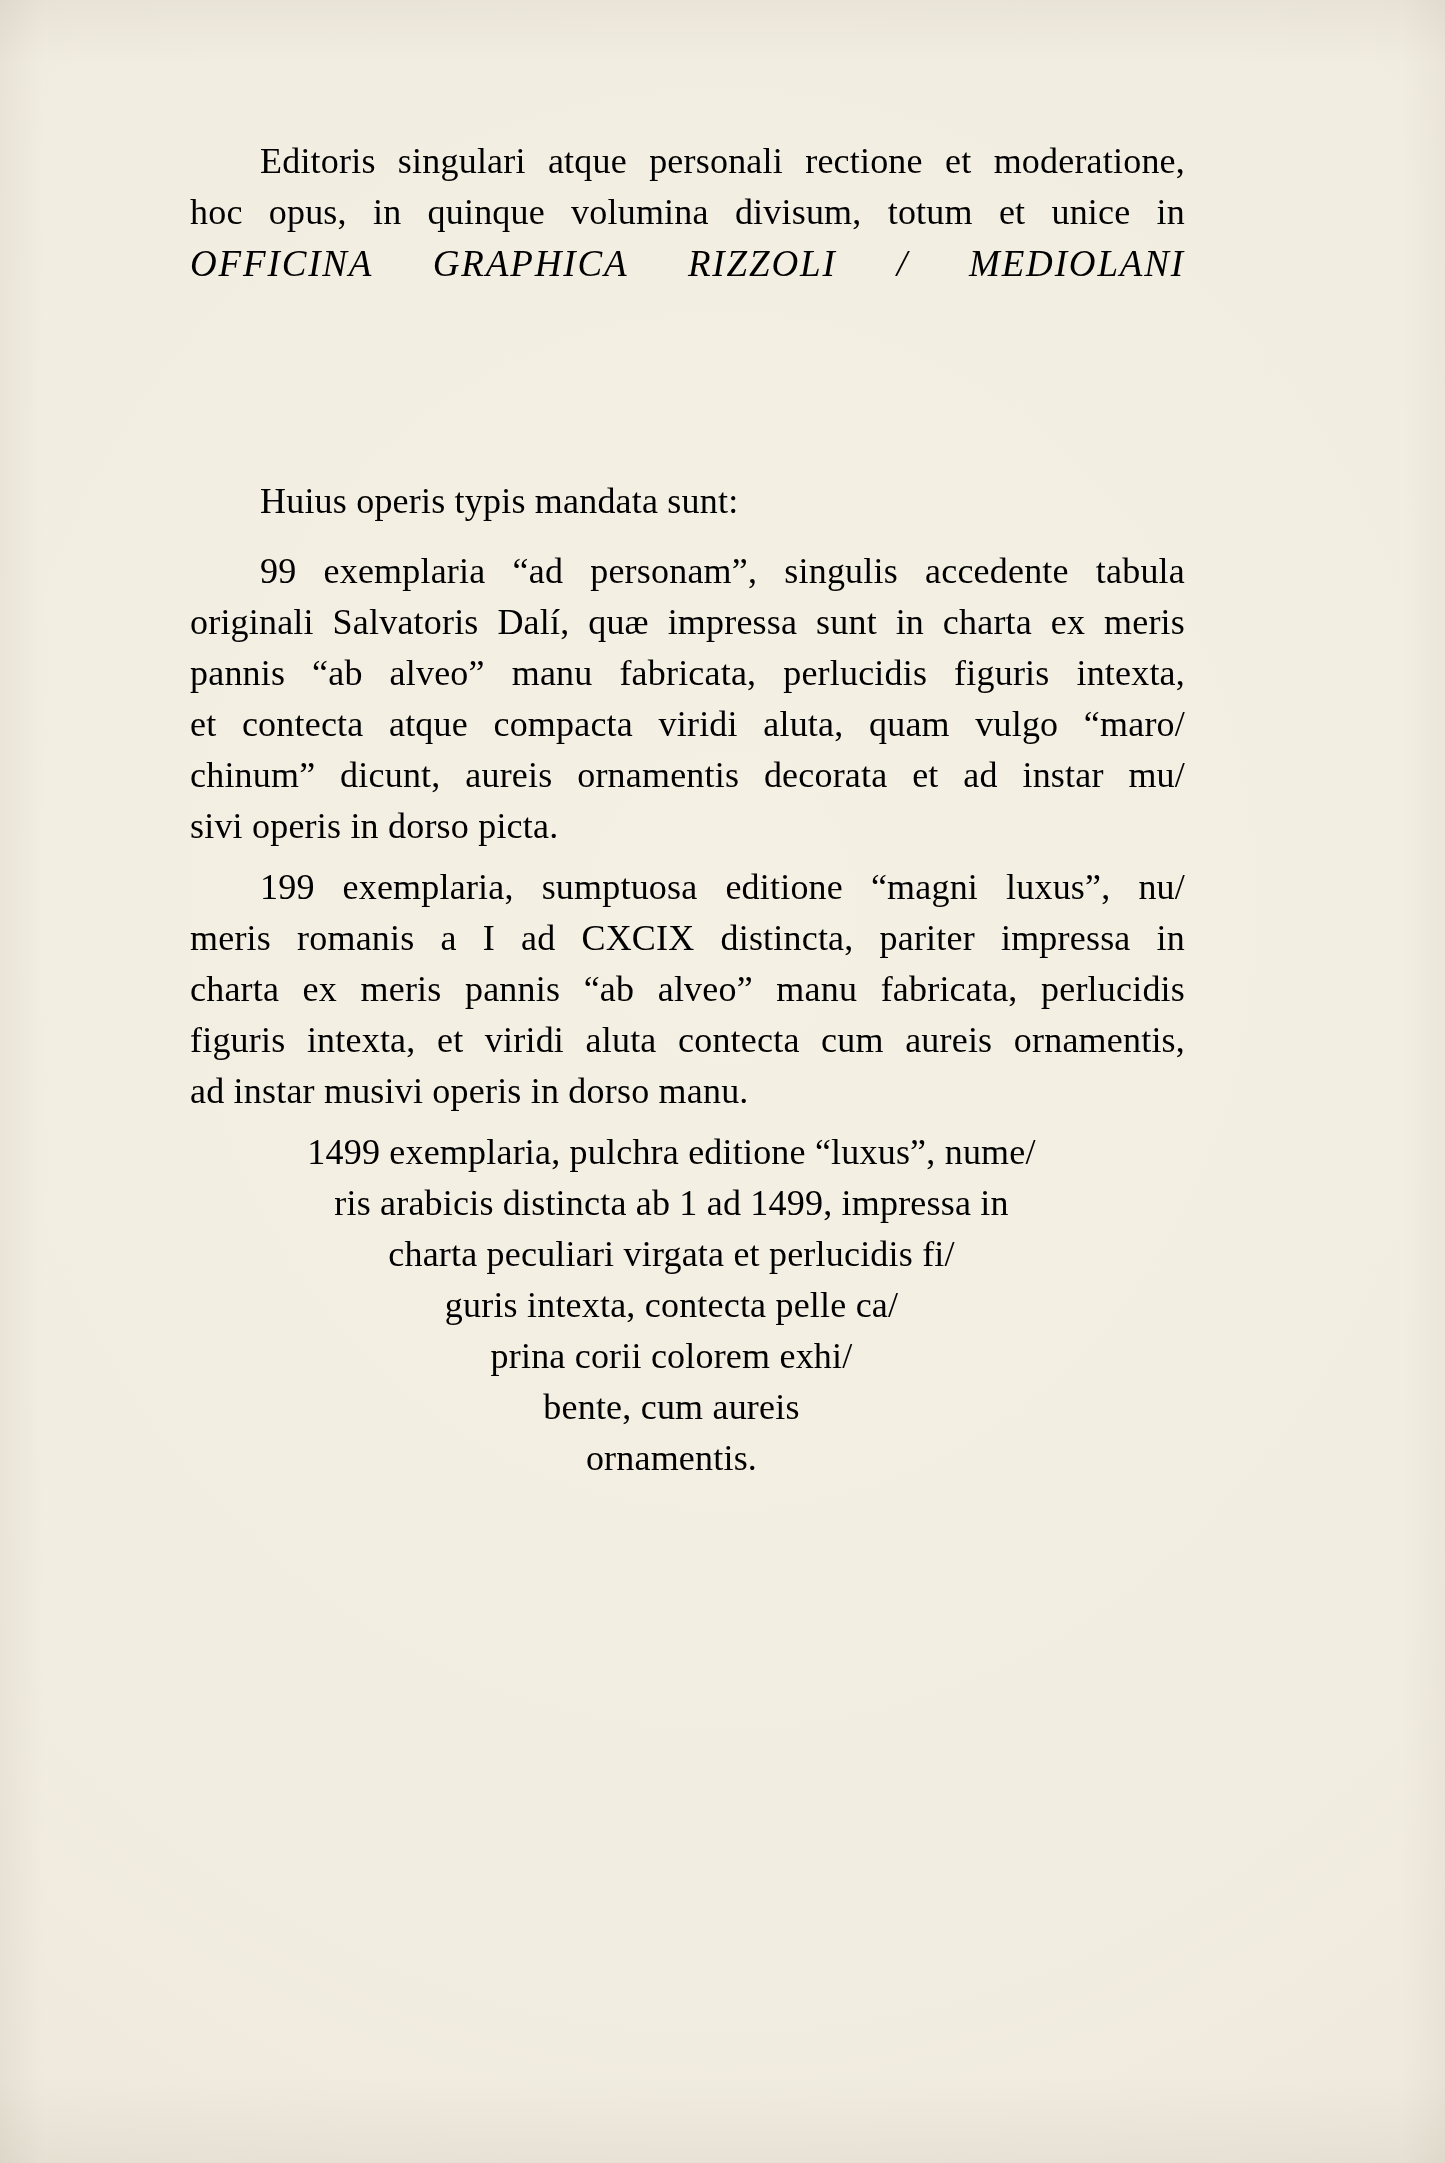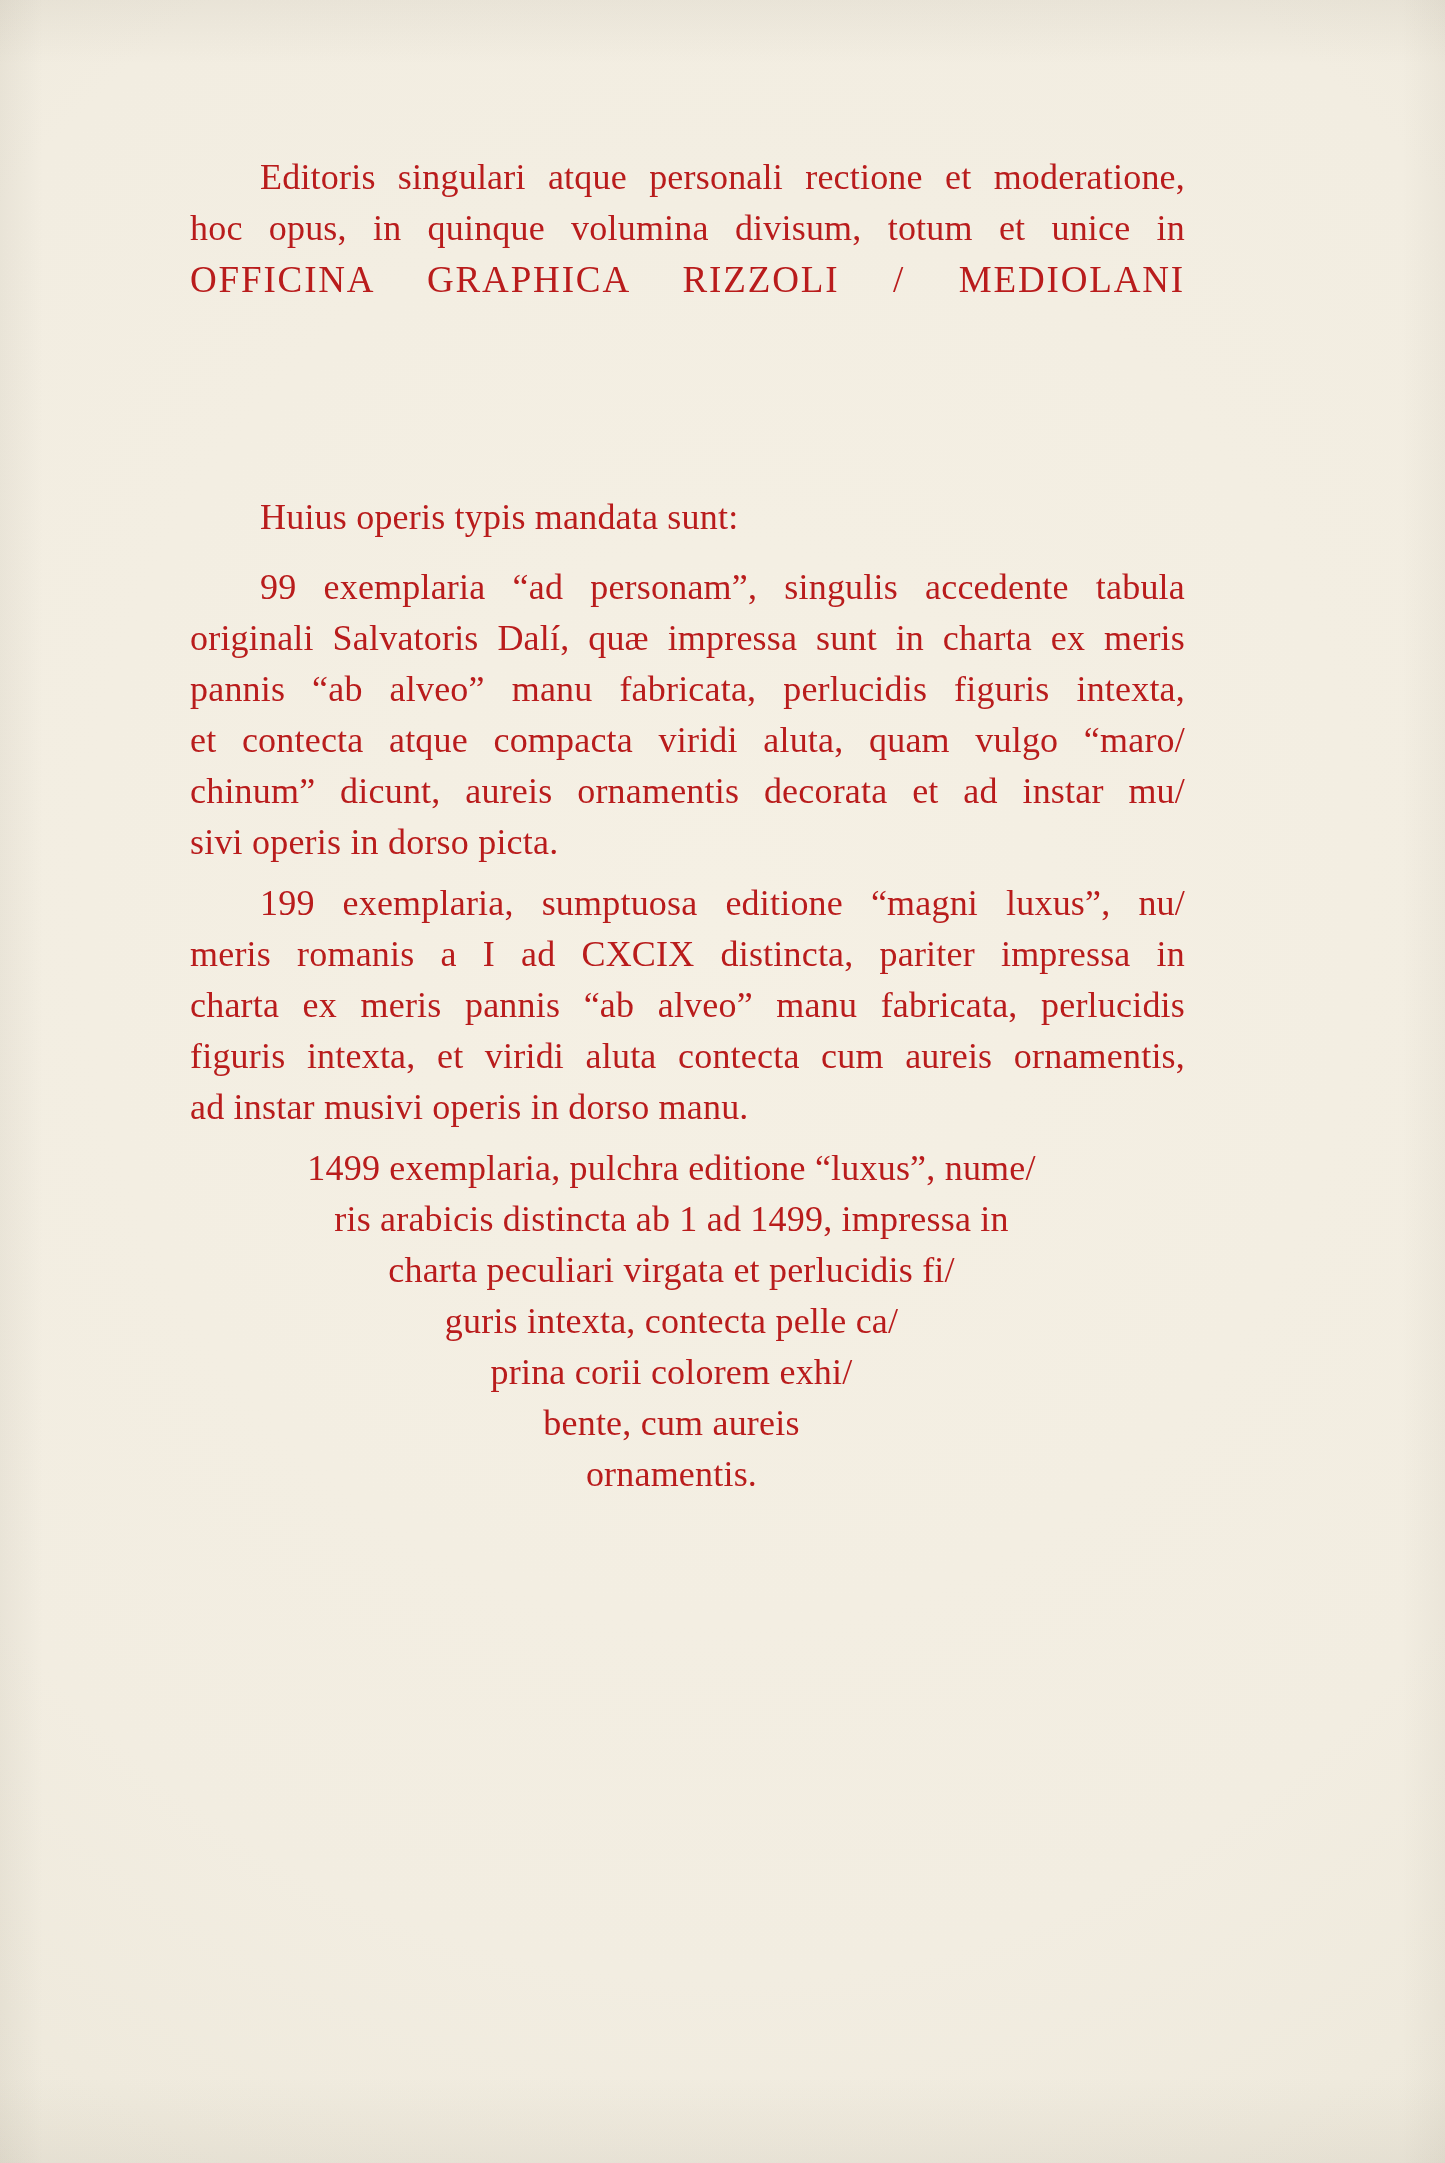--- a/index.html
+++ b/index.html
@@ -10,37 +10,38 @@
     overflow: hidden;
     background:
       linear-gradient(180deg, rgba(60,50,30,0.05) 0%, rgba(0,0,0,0) 3%, rgba(0,0,0,0) 96%, rgba(60,50,30,0.05) 100%),
       linear-gradient(90deg, rgba(60,50,30,0.05) 0%, rgba(0,0,0,0) 3%, rgba(0,0,0,0) 97%, rgba(60,50,30,0.04) 100%),
       radial-gradient(ellipse 120% 90% at 50% 42%, #f5f0e4 0%, #f2ede1 55%, #e9e4d5 100%);
     font-family: "Liberation Serif", serif;
   }
   .text-block {
     position: absolute;
     left: 190px;
-    top: 152px;
+    top: 136px;
     width: 995px;
     font-size: 36px;
     line-height: 51px;
-    color: #b91c1c;
+    color: #000000;
     letter-spacing: 0.2px;
   }
   .line { min-height: 51px; }
   .just {
     text-align: justify;
     text-align-last: justify;
     text-justify: inter-word;
   }
   .indent { text-indent: 70px; }
   .caps {
     font-size: 37px;
     letter-spacing: 0.05em;
+    font-style: italic;
   }
   .center {
     text-align: right;
     text-align-last: center;
   }
   .taper { transform: translateX(-16px); }
   .gap-large  { height: 187px; }
   .gap-small  { height: 19px; }
   .gap-para   { height: 10px; }
 </style>

